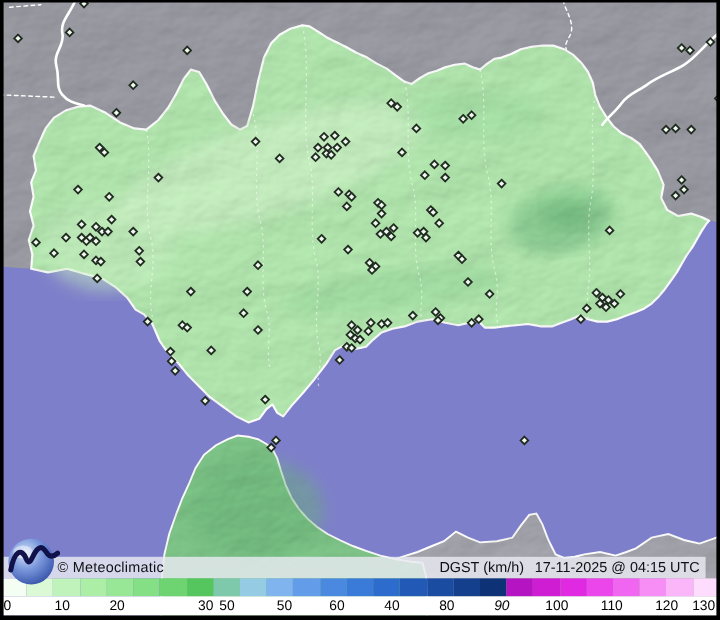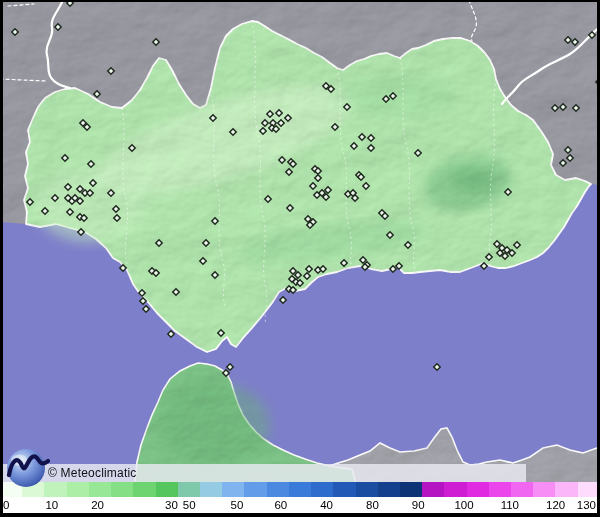--- a/index.html
+++ b/index.html
@@ -2,21 +2,21 @@
 <html><head>
 <meta charset="utf-8">
 <style>
   html,body{margin:0;padding:0;background:#222;}
   .stage{
     position:relative;width:600px;height:517px;overflow:hidden;
     font-family:"Liberation Sans",sans-serif;background:#9c9ca5;
   }
   .stage svg.map{position:absolute;left:0;top:0;display:block;}
   .attr-bar{
-    position:absolute;left:0;top:464px;width:526px;height:18px;
+    position:absolute;left:0;top:464px;width:588px;height:18px;
     background:rgba(233,234,241,0.82);
     display:flex;align-items:center;font-size:12px;color:#101014;
     z-index:5;
   }
   .attr-left{margin-left:48px;letter-spacing:0.2px;}
   .attr-right{margin-left:auto;margin-right:5px;display:flex;gap:9px;white-space:nowrap;}
   .logo{position:absolute;left:4px;top:446px;width:46px;height:44px;z-index:6;}
   .scalebar{
     position:absolute;left:0;top:482px;width:600px;height:15px;
     display:flex;z-index:5;
@@ -263,20 +263,24 @@
         <use href="#dm" x="517" y="245"></use>
         <use href="#dm" x="500" y="253"></use>
         <use href="#dm" x="512" y="253"></use>
         <use href="#dm" x="505" y="256"></use>
         <use href="#dm" x="437" y="367"></use>
       </g>
   </svg>
 
   <div class="attr-bar">
     <span class="attr-left">© Meteoclimatic</span>
+    <span class="attr-right">
+      <span>DGST (km/h)</span>
+      <span>17-11-2025 @ 04:15 UTC</span>
+    </span>
   </div>
 
   <div class="logo">
     <svg width="46" height="44" viewBox="0 0 46 44">
       <circle cx="22" cy="22" r="19" fill="url(#sphereG)"></circle>
       <ellipse cx="15" cy="14" rx="8" ry="5.5" fill="rgba(255,255,255,0.45)"></ellipse>
       <path d="M5,29 C8,13 14,10 18,20 C21,27 23,16 27,12 C31,8 33,12 36,16 C38,18.5 41,17.5 44,15" fill="none" stroke="#12124a" stroke-width="4.2" stroke-linecap="round"></path>
     </svg>
   </div>
 
@@ -312,21 +316,21 @@
   <div class="scale-labels" id="scale-labels">
       <span style="left: 3px;">0</span>
       <span style="left: 51.8px; transform: translateX(-50%);">10</span>
       <span style="left: 97.6px; transform: translateX(-50%);">20</span>
       <span style="left: 143.4px; transform: translateX(-50%); margin-left: 28px;">30</span>
       <span style="left: 189.2px; transform: translateX(-50%);">50</span>
       <span style="left: 237px; transform: translateX(-50%); text-align: center;">50</span>
       <span style="left: 280.8px; transform: translateX(-50%);">60</span>
       <span style="left: 326.6px; transform: translateX(-50%);">40</span>
       <span style="left: 372.4px; transform: translateX(-50%);">80</span>
-      <span style="left: 418.2px; transform: translateX(-50%);">90</span>
+      <span style="left: 418.2px; transform: translateX(-50%); font-style: italic;">90</span>
       <span style="left: 464px; transform: translateX(-50%);">100</span>
       <span style="left: 509.8px; transform: translateX(-50%);">110</span>
       <span style="left: 555.6px; transform: translateX(-50%);">120</span>
       <span style="right: 4px; text-align: center;">130</span>
     </div>
 
   <div class="frame"></div>
 </div>
 
 </body></html>

